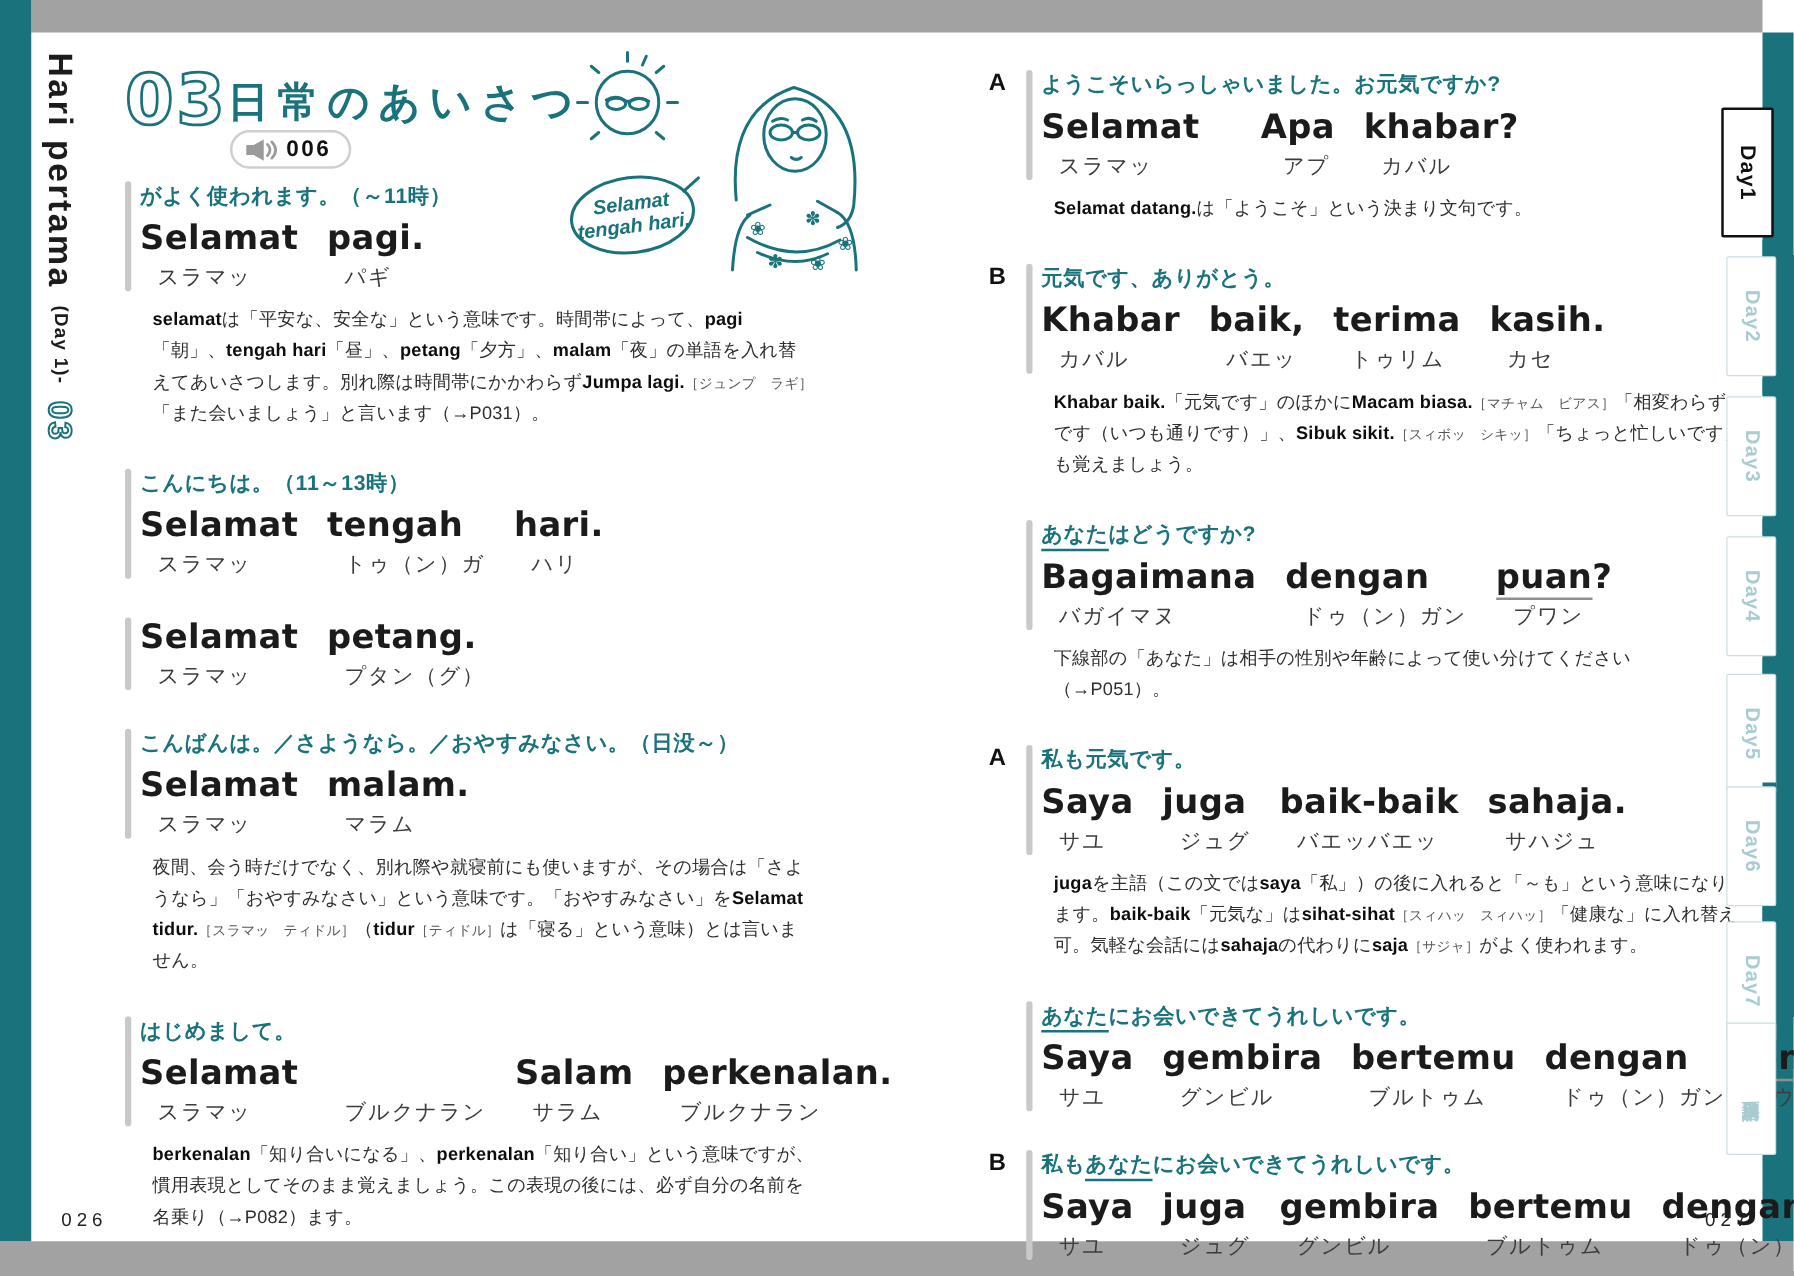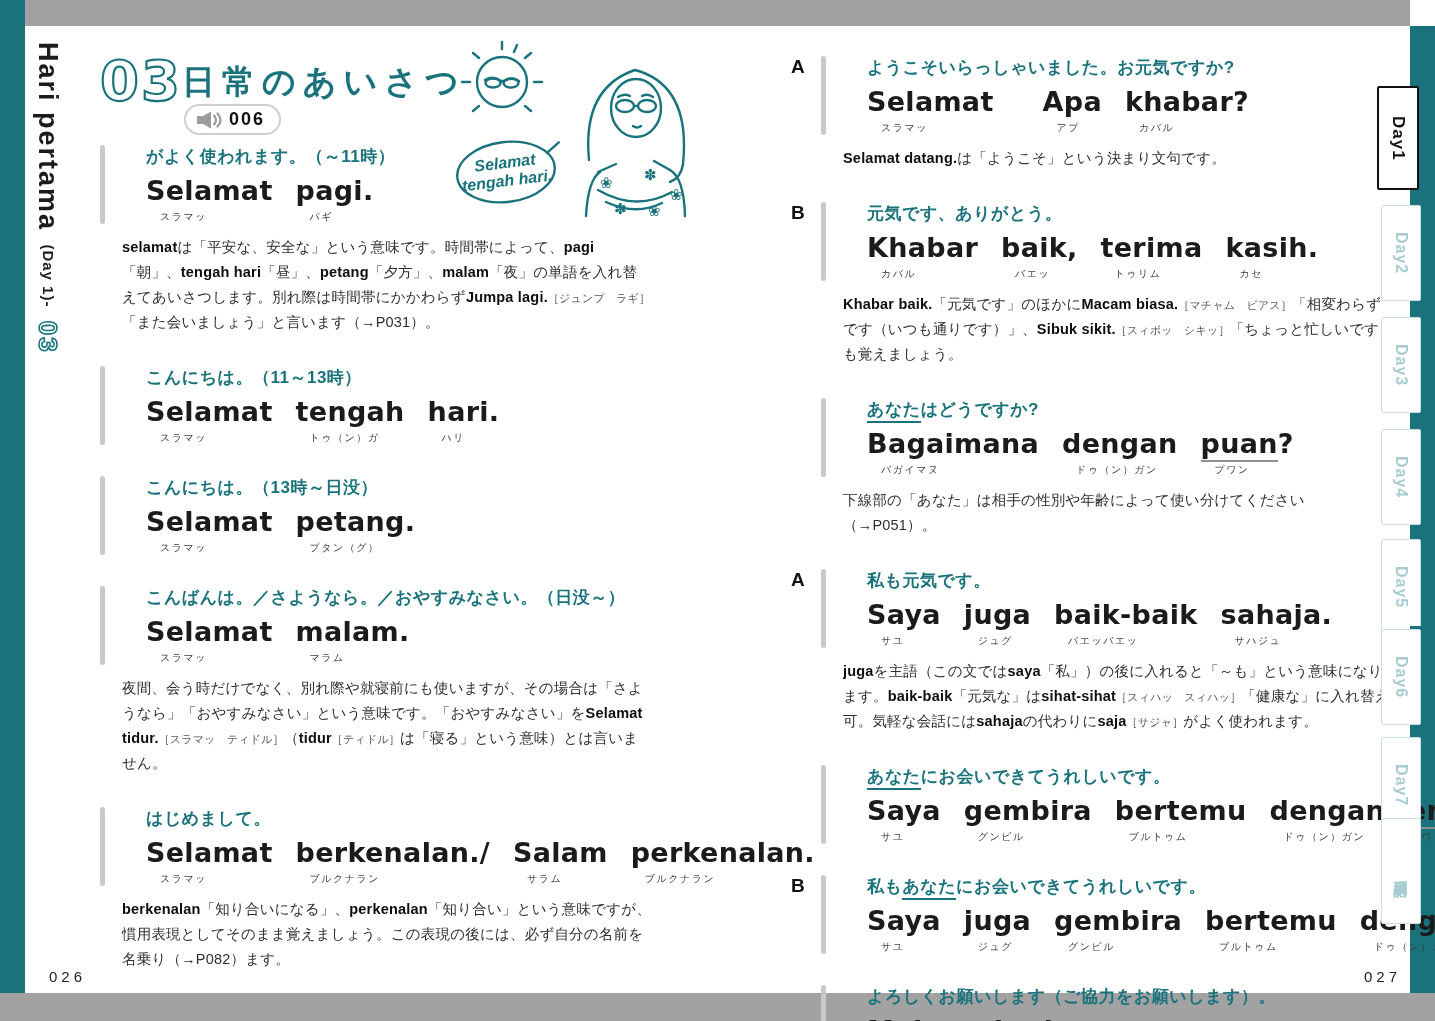--- a/index.html
+++ b/index.html
@@ -39,30 +39,30 @@
   .illus{position:absolute;left:448px;top:40px;}
 
   
   .col{position:absolute;}
   .left-col{left:100px;top:145px;width:552px;}
   .right-col{left:791px;top:56px;width:605px;}
   .block{margin-bottom:31px;}
   .unit-row{display:flex;align-items:stretch;}
   .sp-label{width:30px;flex:0 0 30px;font-size:19px;font-weight:bold;color:#111;padding-top:0;}
   .vbar{width:5px;flex:0 0 5px;background:var(--accent-bar);border-radius:3px;}
-  .unit-txt{padding-left:21px;margin-left:20px;}
+  .unit-txt{padding-left:7px;}
   .jp{font-size:17px;font-weight:bold;color:var(--teal);letter-spacing:0.5px;margin-bottom:7px;}
   .jp-u{border-bottom:2.5px solid var(--teal);padding-bottom:2px;}
   .words{display:flex;flex-wrap:nowrap;align-items:flex-end;}
   .word{margin-right:23px;}
-  .word.gap{margin-left:26px;}
+  .word.gap{margin-left:26px;text-align:center;}
   .my{font-size:27px;font-weight:bold;color:#1b1b1b;letter-spacing:0.3px;line-height:1.15;
       font-family:"DejaVu Sans","Liberation Sans",sans-serif;}
   .my-u{border-bottom:2.5px solid #8f8f8f;padding-bottom:1px;}
-  .kana{font-size:10px;color:#3c3c3c;margin-top:4px;padding-left:14px;letter-spacing:1.5px;white-space:nowrap;}
+  .kana{font-size:17px;color:#3c3c3c;margin-top:4px;padding-left:14px;letter-spacing:1.5px;white-space:nowrap;}
   .note{font-size:14.5px;color:#2e2e2e;line-height:1.72;margin-top:11px;margin-left:22px;letter-spacing:0.2px;}
   .with-label .note{margin-left:52px;}
   .note b{color:#0d0d0d;}
   .kin{font-size:11px;color:#555;}
 
   
   .tab{position:absolute;right:14px;width:40px;background:#fff;border:1px solid #cbdfe2;
     writing-mode:vertical-rl;text-align:center;font-size:16px;font-weight:bold;color:var(--teal-light);
     letter-spacing:1px;display:flex;align-items:center;justify-content:center;border-radius:2px;}
   .tab.active{right:16px;width:42px;border:2px solid #111;color:#111;z-index:3;font-size:17px;}
@@ -171,21 +171,20 @@
               <div class="kana">ハリ</div>
             </div>
           </div>
         </div>
       </div>
     </div>
     <div class="block">
       <div class="unit-row">
         <div class="vbar"></div>
         <div class="unit-txt">
-          <div class="jp">こんにちは。（13時～日没）</div>
           <div class="words">
             <div class="word">
               <div class="my">Selamat</div>
               <div class="kana">スラマッ</div>
             </div>
             <div class="word">
               <div class="my">petang.</div>
               <div class="kana">プタン（グ）</div>
             </div>
           </div>
@@ -215,21 +214,20 @@
       <div class="unit-row">
         <div class="vbar"></div>
         <div class="unit-txt">
           <div class="jp">はじめまして。</div>
           <div class="words">
             <div class="word">
               <div class="my">Selamat</div>
               <div class="kana">スラマッ</div>
             </div>
             <div class="word">
-              <div class="my">berkenalan./</div>
               <div class="kana">ブルクナラン</div>
             </div>
             <div class="word">
               <div class="my">Salam</div>
               <div class="kana">サラム</div>
             </div>
             <div class="word">
               <div class="my">perkenalan.</div>
               <div class="kana">ブルクナラン</div>
             </div>

